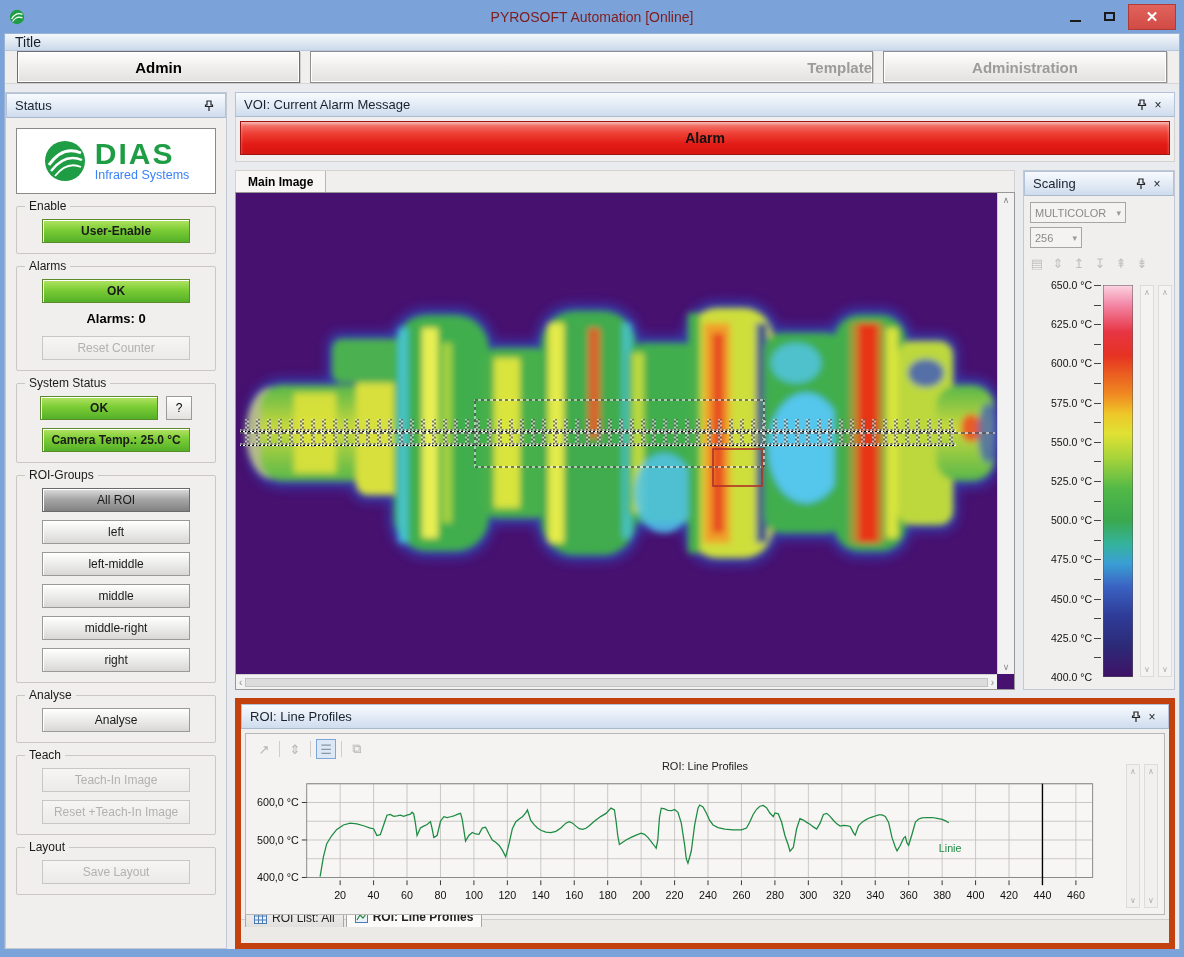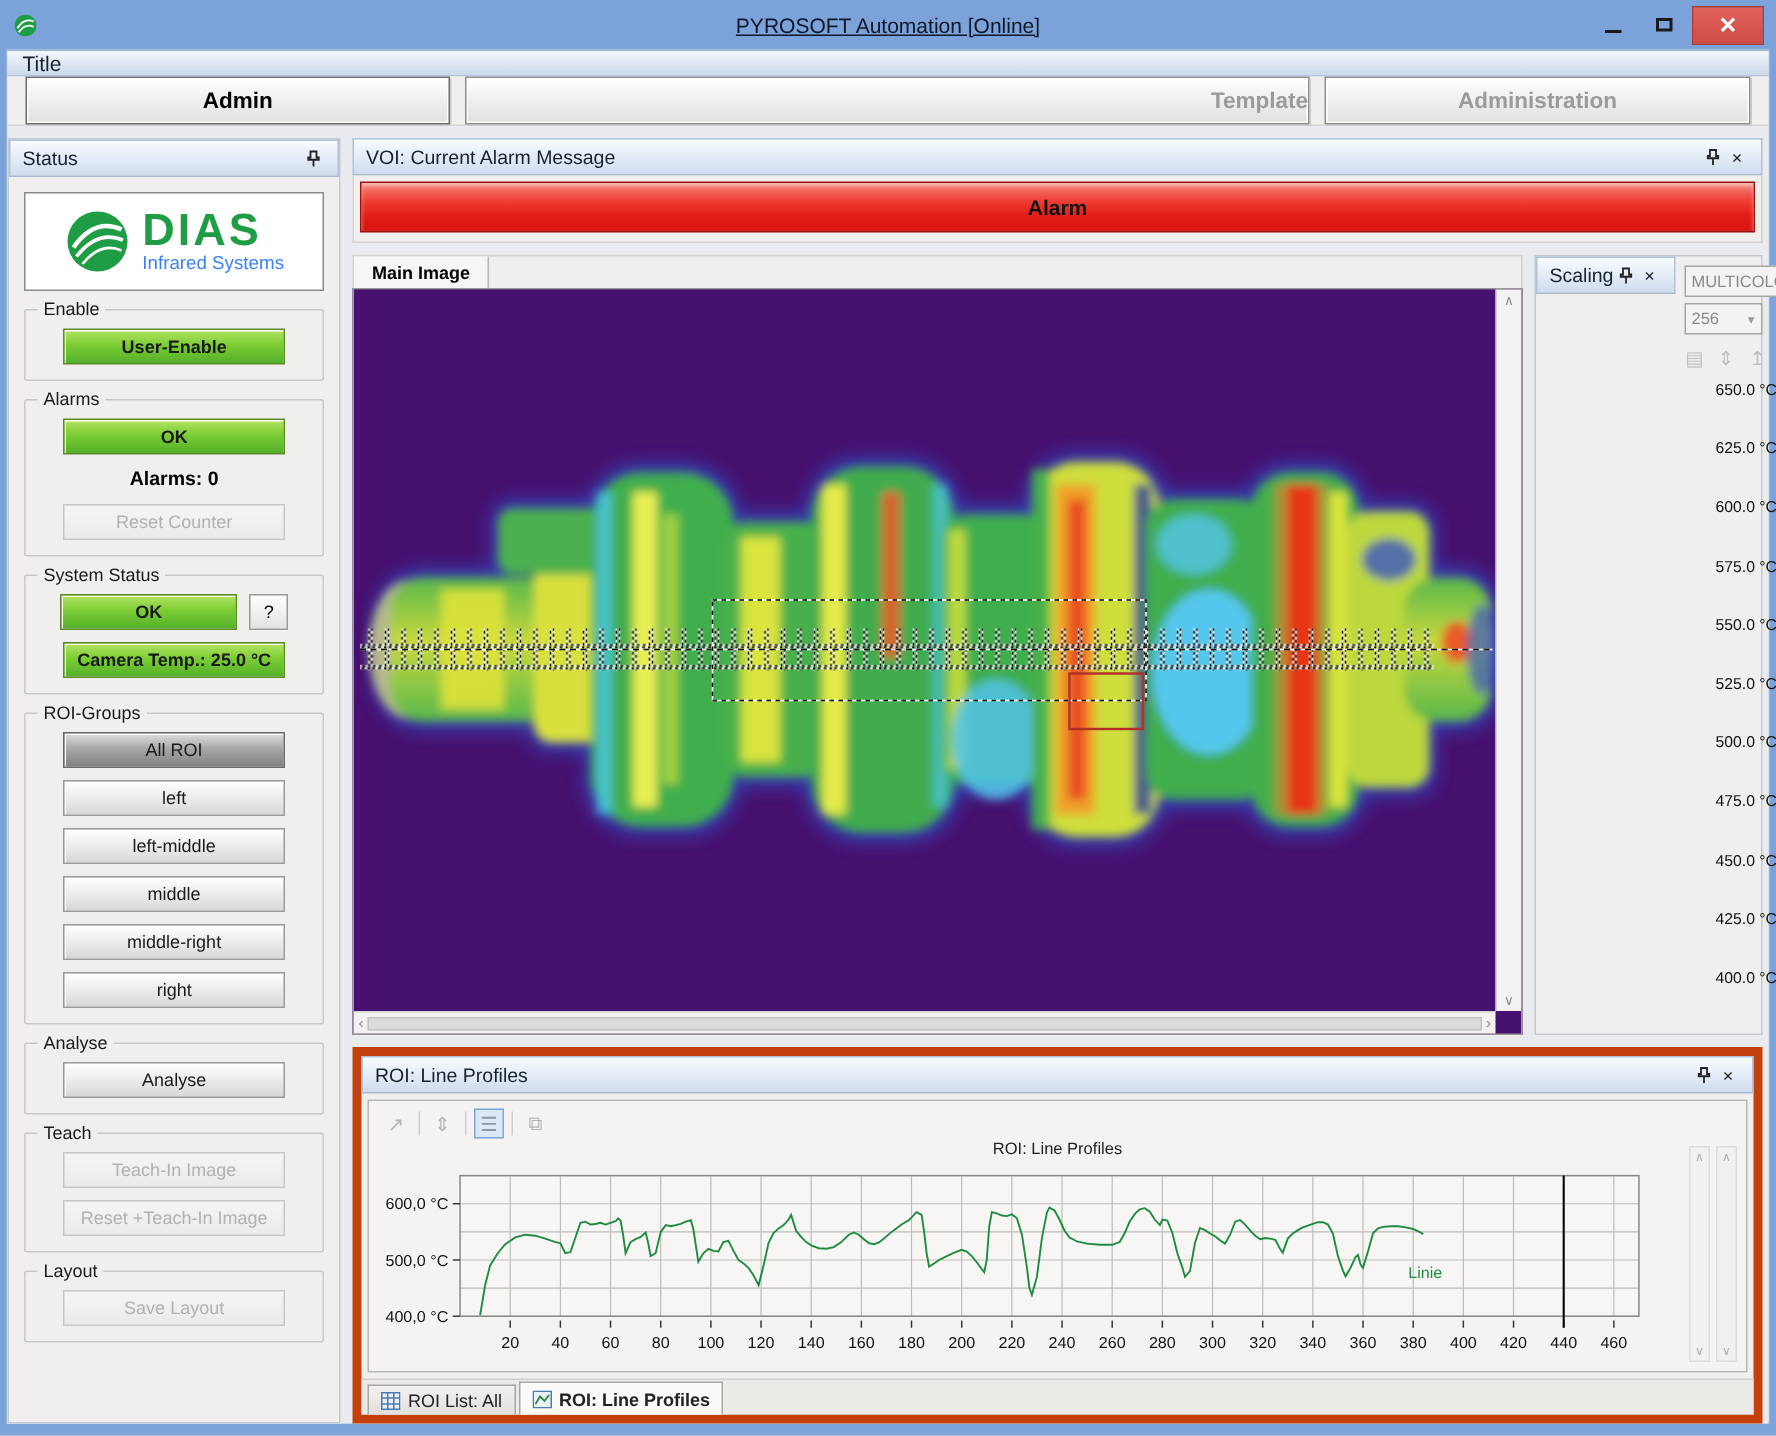--- a/index.html
+++ b/index.html
@@ -2,21 +2,21 @@
 <html><head>
 <meta charset="utf-8">
 <style>
   * { margin:0; padding:0; box-sizing:border-box; }
   html,body { width:1184px; height:957px; font-family:"Liberation Sans", sans-serif; }
   body { background:#7ca2da; overflow:hidden; }
 
   
   .titlebar { height:33px; display:flex; align-items:center; padding:0 8px; position:relative; }
   .win-icon { width:18px; height:18px; }
-  .win-title { position:absolute; left:0; right:0; text-align:center; font-size:14px; color:#0f172a;text-decoration:underline; }
+  .win-title { position:absolute; left:0; right:0; text-align:center; font-size:14px; color:#7f1d1d; }
   .win-controls { margin-left:auto; display:flex; align-items:center; gap:4px; z-index:2; }
   .win-btn { width:30px; height:22px; display:flex; align-items:center; justify-content:center; cursor:default; }
   .min-glyph { width:11px; height:2px; background:#1a1a1a; margin-top:8px; }
   .max-glyph { width:11px; height:9px; border:2px solid #1a1a1a; background:transparent; }
   .close-btn { width:48px; height:26px; background:linear-gradient(180deg,#e0635c,#d14b45); border:1px solid #b03a36; color:#fff; font-size:15px; font-weight:bold; }
 
   .app-frame { margin:0 4px 4px 4px; height:916px; background:#eceef1; border:1px solid #9ab2d4; display:flex; flex-direction:column; }
 
   .title-strip { height:28px; background:linear-gradient(180deg,#f3f7fb,#ccd9ea); border-bottom:1px solid #b6c6dc; display:flex; align-items:center; padding:0 10px; font-size:14px; color:#16202e; }
 
@@ -64,21 +64,21 @@
   .image-col { width:780px; display:flex; flex-direction:column; }
   .tabstrip { height:22px; background:#f0efed; display:flex; border:1px solid #d4d2ce; border-bottom:none; }
   .img-tab { padding:0 12px; font-size:12px; font-weight:bold; background:#f7f6f4; border-right:1px solid #b9b7b4; display:flex; align-items:center; }
   .viewport { position:relative; width:780px; height:498px; background:#471170; border:1px solid #9a9894; }
   .thermal-svg { position:absolute; left:0; top:0; }
   .vscroll { position:absolute; right:0; top:0; bottom:15px; width:17px; background:#f2f2f2; border-left:1px solid #d0d0d0; display:flex; flex-direction:column; justify-content:space-between; align-items:center; font-size:9px; color:#8a8a8a; padding:2px 0; }
   .hscroll { position:absolute; left:0; right:17px; bottom:0; height:15px; background:#f2f2f2; border-top:1px solid #d0d0d0; display:flex; justify-content:space-between; align-items:center; font-size:10px; color:#8a8a8a; padding:0 3px; }
   .hscroll .thumb { flex:1; height:9px; margin:0 3px; background:#dcdcdc; border:1px solid #c2c2c2; }
 
   
-  .scaling-panel { width:152px; margin-left:8px; background:#f0efed; border:1px solid #c3c9d2; display:flex; flex-direction:row; }
+  .scaling-panel { width:152px; margin-left:8px; background:#f0efed; border:1px solid #c3c9d2; display:flex; flex-direction:column; }
   .scaling-body { flex:1; padding:6px 4px 4px 6px; position:relative; }
   .select-box { height:21px; border:1px solid #a8a6a2; background:#f4f3f1; color:#8a8a8a; font-size:11px; display:flex; align-items:center; padding:0 4px; margin-bottom:4px; }
   .select-box .arrow { margin-left:auto; font-size:9px; color:#9a9a9a; }
   .sel-palette { width:96px; }
   .sel-levels { width:52px; }
   .scale-toolbar { display:flex; gap:7px; margin:8px 0 6px 0; color:#c2c0bc; font-size:13px; }
   .scale-toolbar span { width:14px; text-align:center; }
   .colorbar-zone { position:relative; height:408px; margin-top:4px;text-align:right; }
   .cb-labels { position:absolute; left:0; top:8px; bottom:8px; width:62px; }
   .cb-label { position:absolute; right:0; transform:translateY(-50%); font-size:10.5px; color:#111; white-space:nowrap; }
@@ -98,21 +98,21 @@
   .roi-sep { width:1px; height:16px; background:#d0cecb; }
   .chart-title { text-align:center; font-size:11px; color:#222; height:14px; }
   .chart-wrap { position:absolute; left:4px; right:44px; top:44px; bottom:4px; }
   .chart-svg { width:100%; height:100%; }
   .roi-scol { position:absolute; top:30px; bottom:6px; width:14px; background:#f1f0ee; border:1px solid #dedcd8; display:flex; flex-direction:column; align-items:center; justify-content:space-between; font-size:8px; color:#b0aeaa; padding:2px 0; }
   .roi-scol.c1 { right:24px; }
   .roi-scol.c2 { right:6px; }
   .tick { font-size:11px; fill:#111; }
   .legend { font-size:11px; }
 
-  .roi-tabs { display:flex; align-items:flex-end; gap:2px; padding:2px 4px 0 4px; height:24px; background:#eceae7; border-top:1px solid #d2d0cc; }
+  .roi-tabs { display:flex; align-items:flex-end; gap:2px; padding:2px 4px 16px 4px; height:24px; background:#eceae7; border-top:1px solid #d2d0cc; }
   .roi-tab { display:flex; align-items:center; gap:5px; height:20px; padding:0 8px; font-size:12px; background:linear-gradient(180deg,#f2f1ef,#e2e0dd); border:1px solid #a9a7a3; border-bottom:none; color:#222; }
   .roi-tab.active { background:#fbfaf9; font-weight:bold; height:22px; }
 
   button { cursor:default; font-family:"Liberation Sans", sans-serif; }
 </style>
 </head>
 <body>
 
 <div class="titlebar">
   <svg class="win-icon" viewBox="0 0 20 20">

